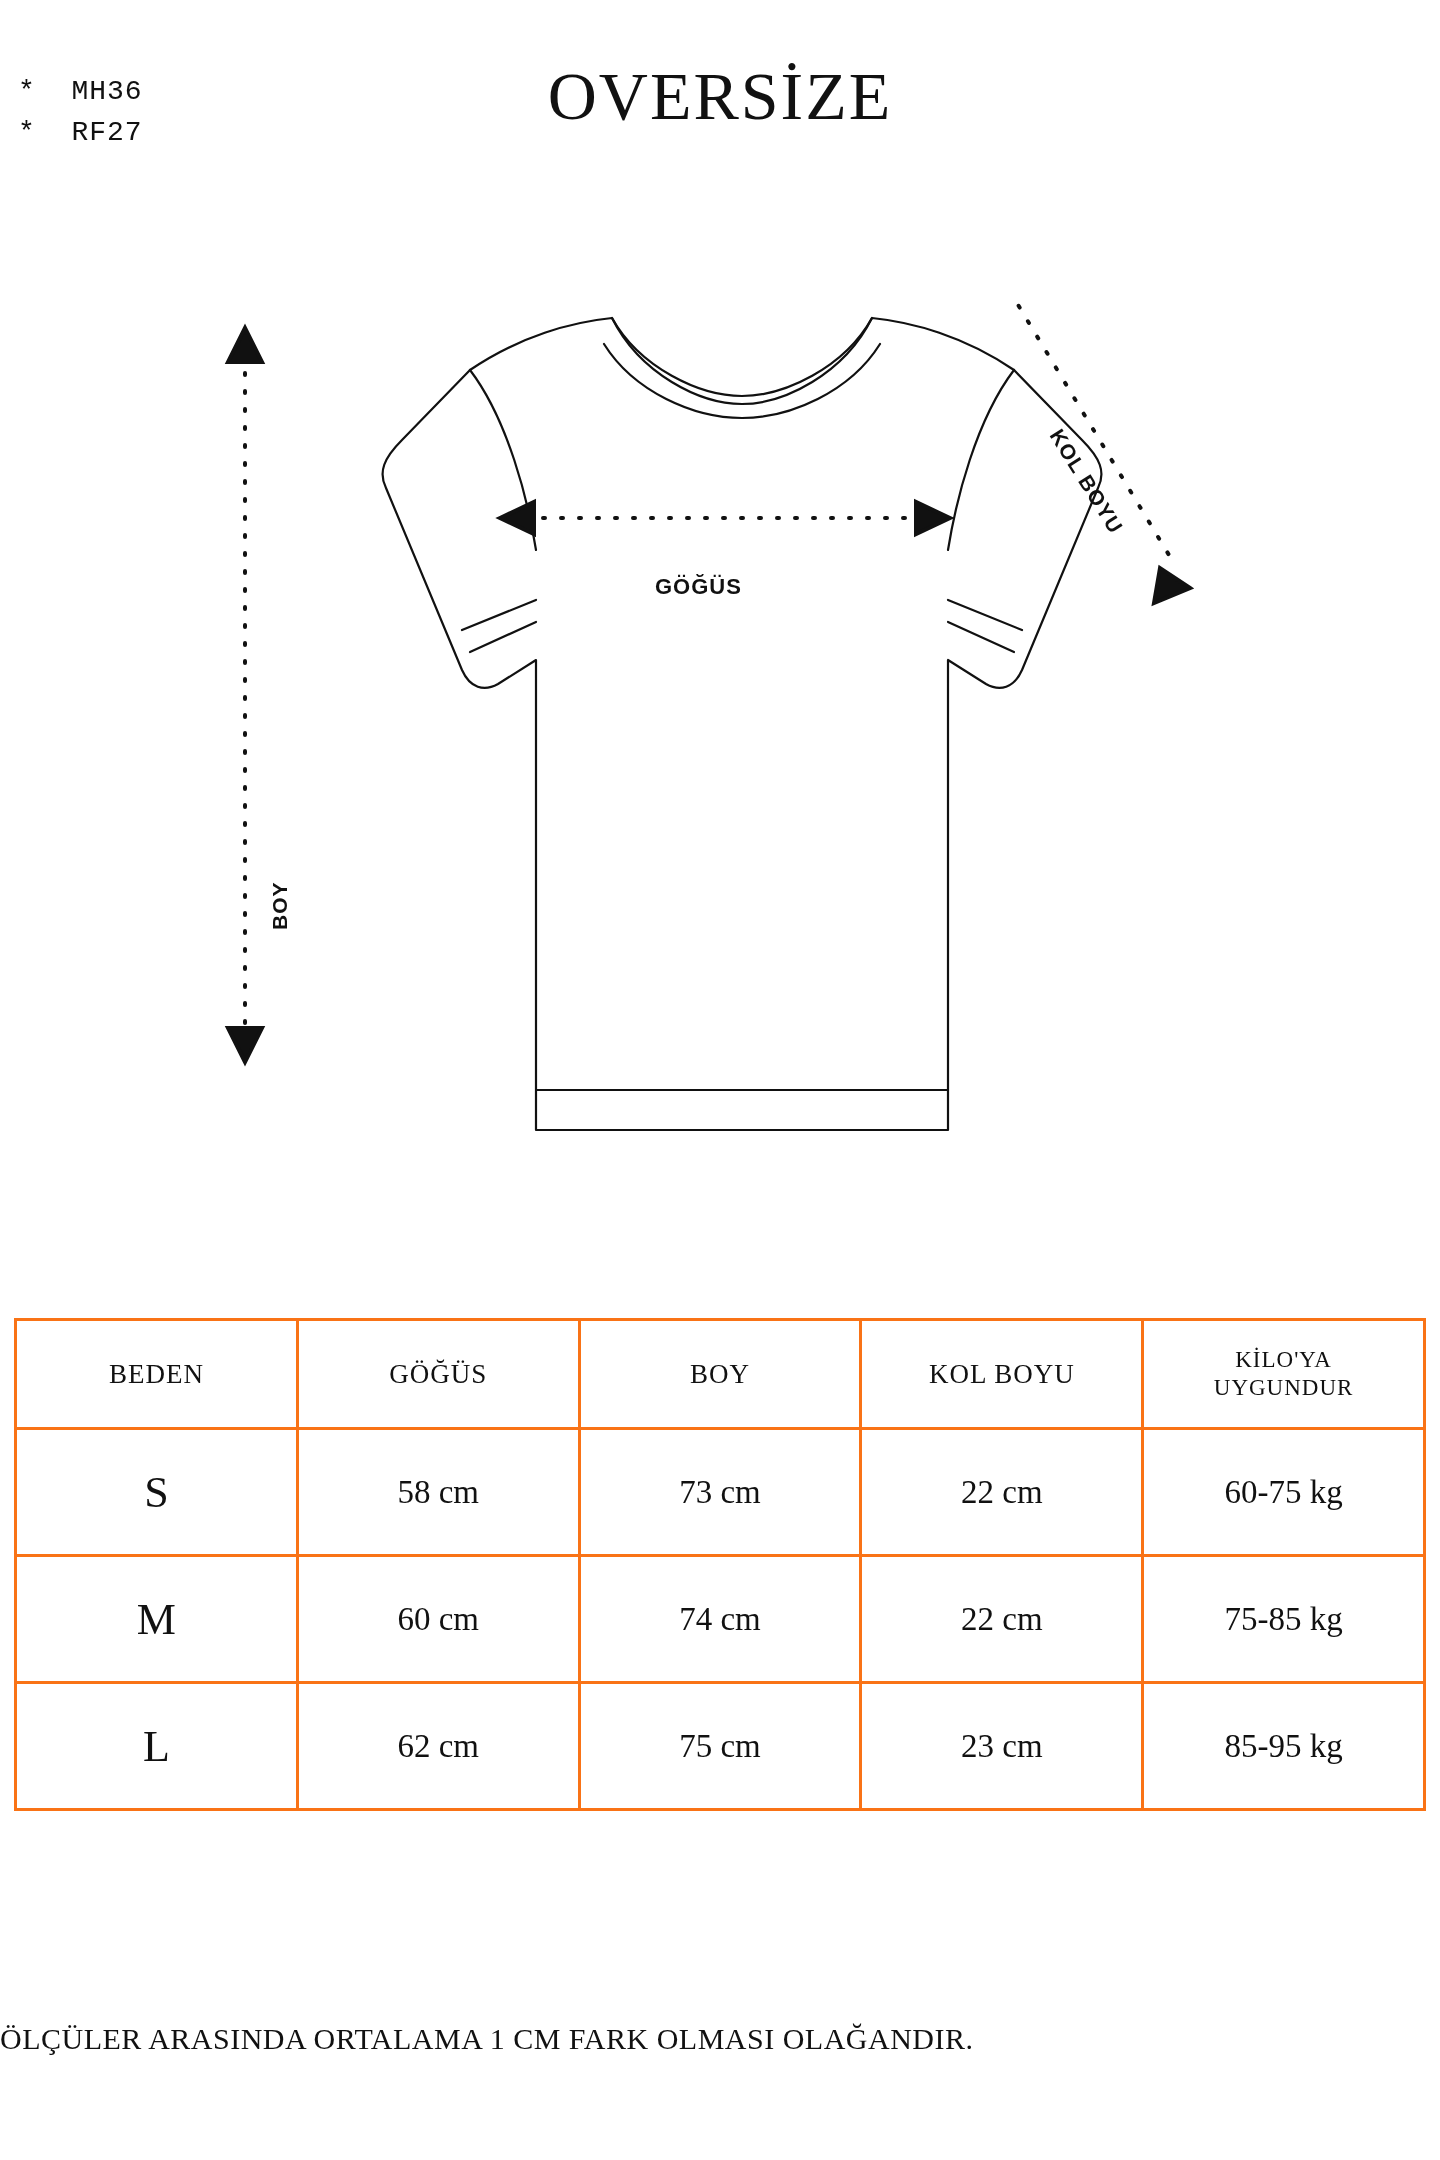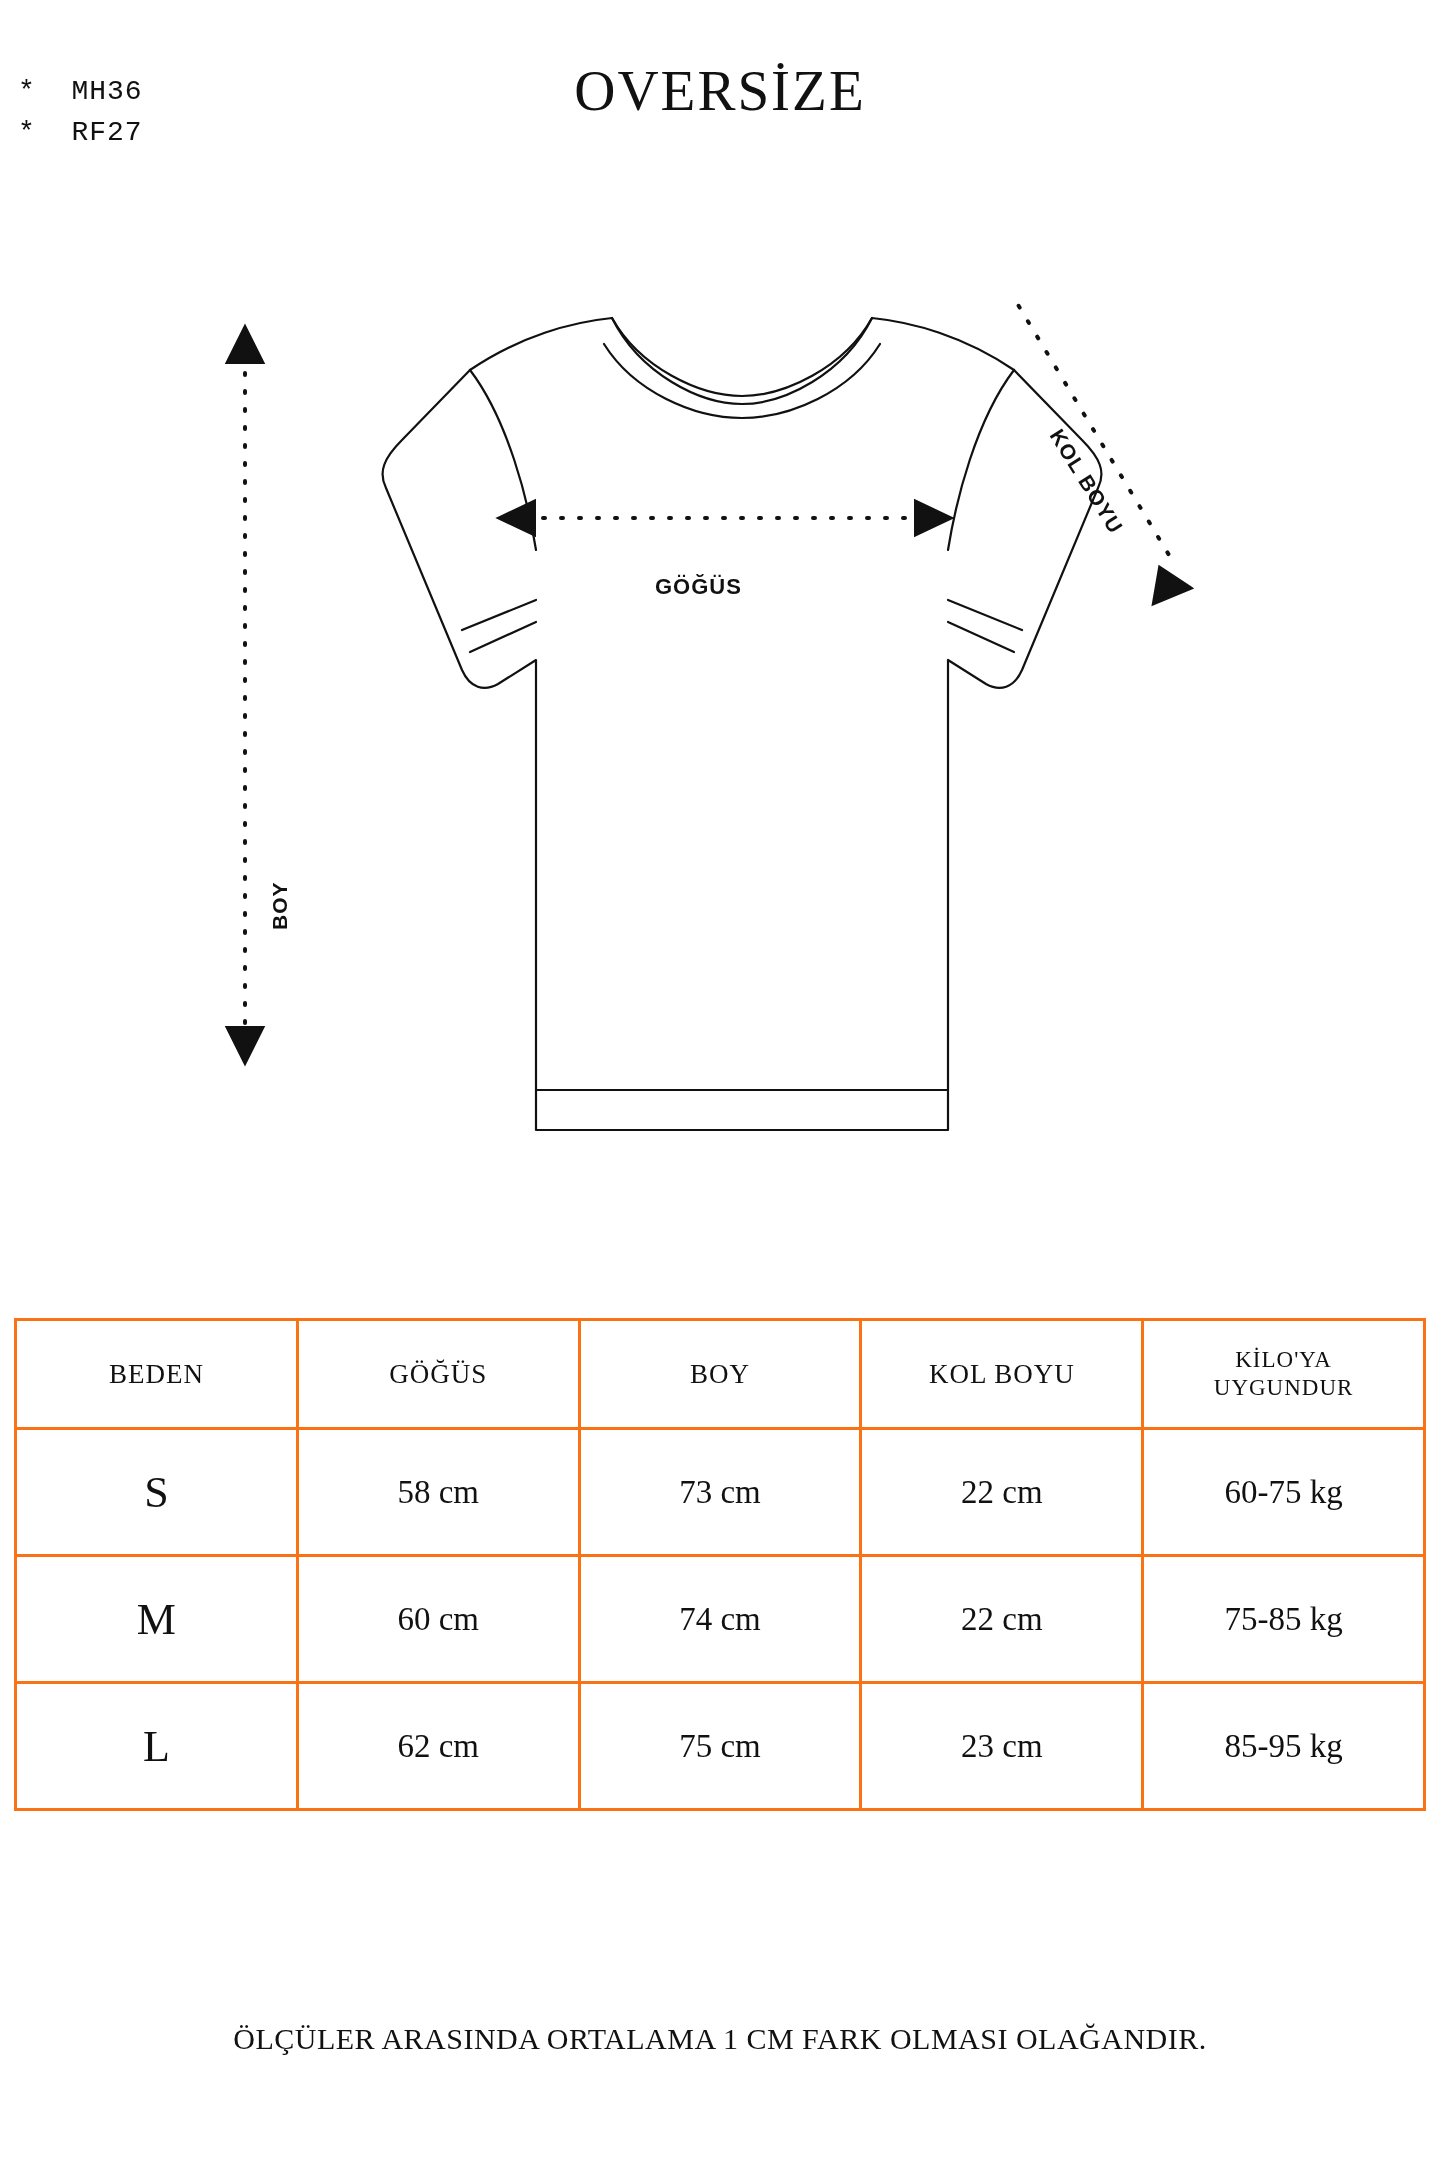--- a/index.html
+++ b/index.html
@@ -29,21 +29,21 @@
   }
   .codes div { white-space: pre; }
 
   .title {
     position: absolute;
     top: 62px;
     left: 0;
     width: 1440px;
     text-align: center;
     font-family: "Liberation Serif", serif;
-    font-size: 57px;
+    font-size: 68px;
     letter-spacing: 2px;
     color: #111;
     line-height: 1;
   }
 
   
   .illus {
     position: absolute;
     left: 0;
     top: 300px;
@@ -120,21 +120,20 @@
 
   
   thead th:first-child { border-top-left-radius: 14px; }
   thead th:last-child { border-top-right-radius: 14px; }
 
   .footnote {
     position: absolute;
     left: 0;
     top: 2022px;
     width: 1440px;
-    text-align: center;
     font-family: "Liberation Serif", serif;
     font-size: 30px;
     letter-spacing: 0.5px;
     color: #111;
   }
 </style>
 </head>
 <body>
 
 <div class="codes">

